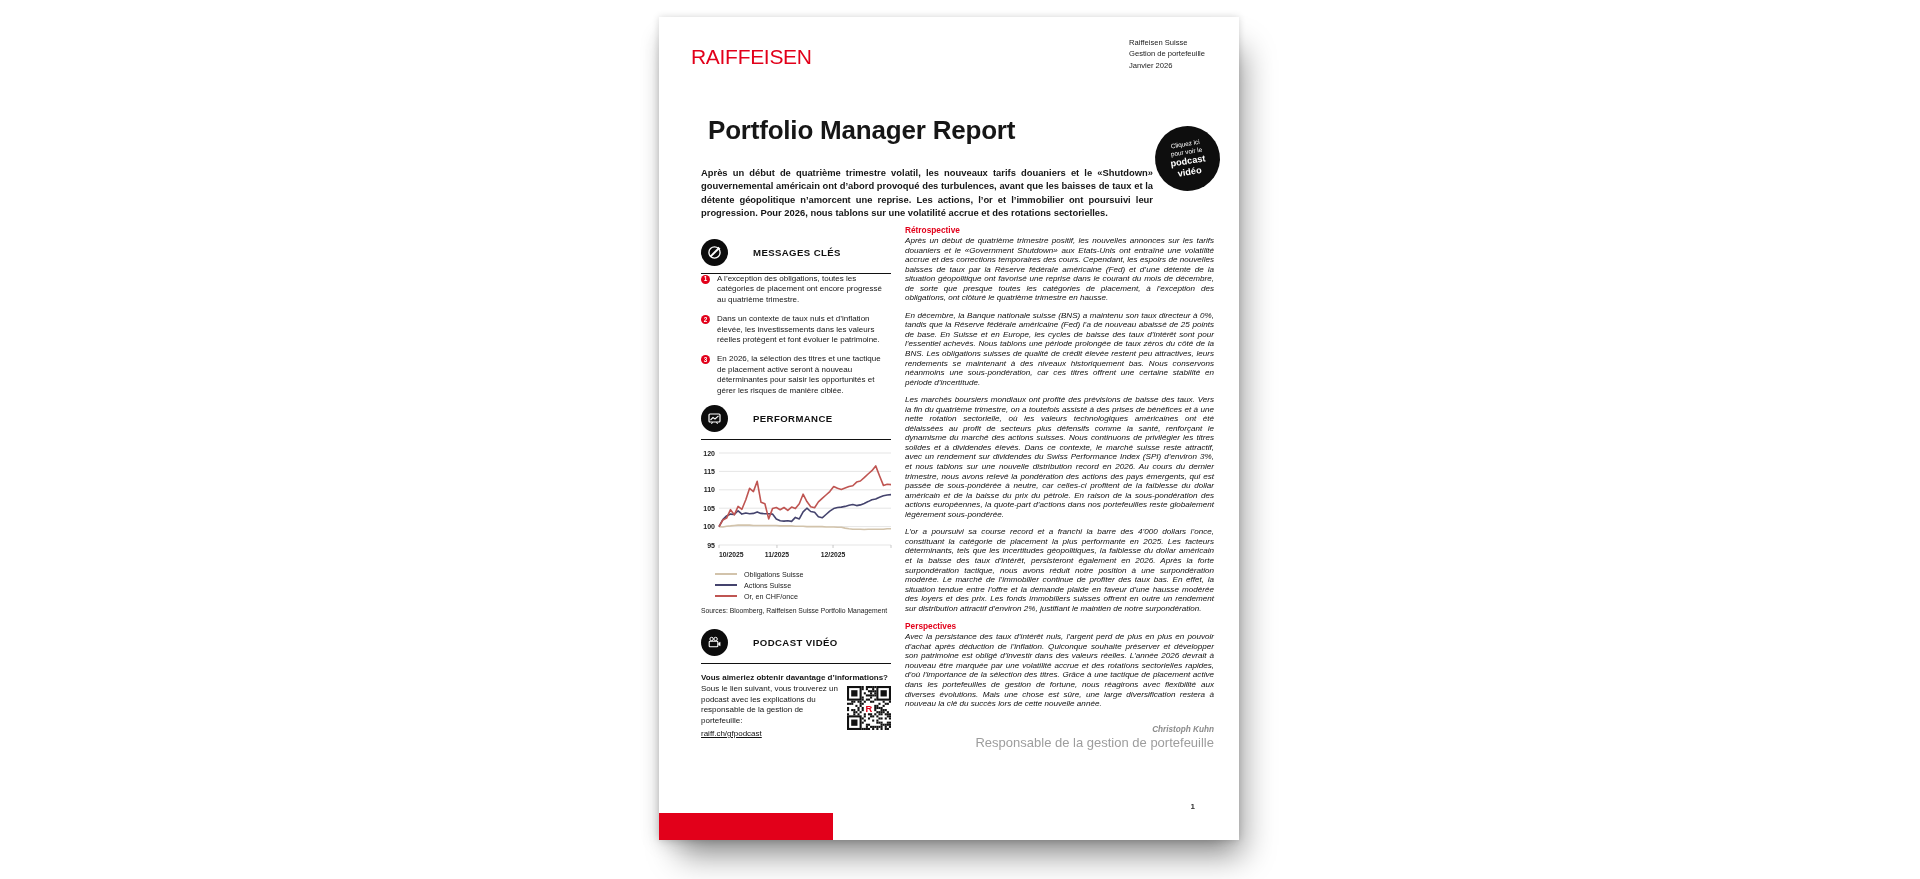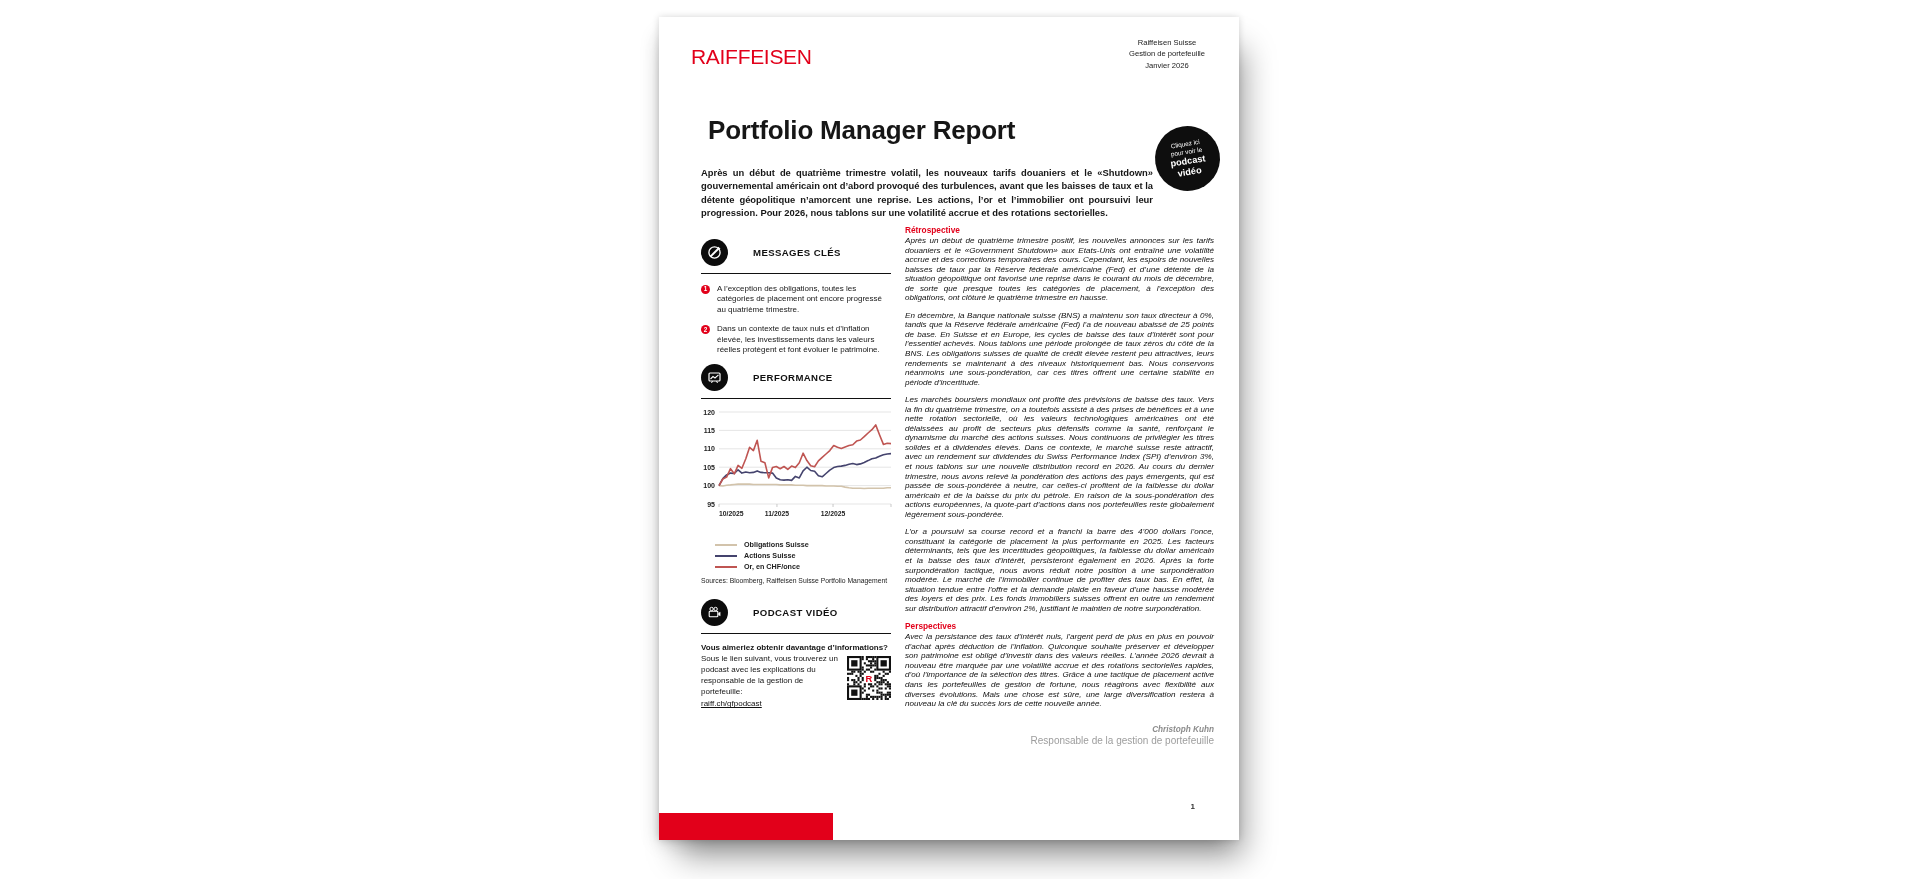--- a/index.html
+++ b/index.html
@@ -5,62 +5,62 @@
   * { margin:0; padding:0; box-sizing:border-box; }
   html,body { width:1920px; height:879px; background:#ffffff; font-family:"Liberation Sans", sans-serif; color:#111; overflow:hidden; }
   .stage { position:relative; width:1920px; height:879px; }
 
   .page { position:absolute; left:659px; top:17px; width:580px; height:823px; background:#fff;
           box-shadow:0 0 7px rgba(0,0,0,.16), 12px 24px 30px -8px rgba(0,0,0,.40), -8px 10px 18px -8px rgba(0,0,0,.18); }
 
   
   .masthead { position:absolute; left:32px; right:34px; top:20px; display:flex; justify-content:space-between; align-items:flex-start; }
   .logo { font-size:21px; font-weight:normal; color:#e2001a; letter-spacing:-0.3px; margin-top:8px; }
-  .masthead-right { text-align:center; font-size:7.6px; line-height:1.5; color:#1a1a1a; }
+  .masthead-right { text-align:left; font-size:7.6px; line-height:1.5; color:#1a1a1a; }
 
   .title { position:absolute; left:49px; top:98px; font-size:26px; font-weight:bold; color:#161616; letter-spacing:-0.2px; }
   .intro { position:absolute; left:42px; top:149px; width:452px; font-size:9.4px; line-height:1.42; font-weight:bold; text-align:justify; color:#161616; }
 
   
   .badge { position:absolute; left:496px; top:109px; width:65px; height:65px; border-radius:50%; background:#0e0e0e; color:#fff;
            transform:rotate(-9deg); display:flex; flex-direction:column; align-items:center; justify-content:center; text-align:center; cursor:pointer; }
   .badge .b-small { font-size:6.4px; line-height:1.25; }
   .badge .b-big { font-size:9.2px; line-height:1.12; font-weight:bold; }
 
   
   .col-left  { position:absolute; left:42px; top:222px; width:190px; }
   .col-right { position:absolute; left:238px; top:208px; width:309px;margin-left:8px; }
 
   .section-head { display:flex; align-items:center; gap:25px; border-bottom:1.6px solid #111; padding-bottom:7px; }
   .icon-circle { width:27px; height:27px; border-radius:50%; background:#0c0c0c; flex:none; display:flex; align-items:center; justify-content:center; }
   .section-title { font-size:9.6px; font-weight:bold; letter-spacing:0.4px; color:#111; }
 
-  .km-list { margin-top:10px; }
+  .km-list { }
   .km-item { display:flex; gap:7px; margin-bottom:9px; font-size:8px; line-height:1.3; color:#161616; }
   .km-num { width:9px; height:9px; border-radius:50%; background:#e2001a; color:#fff; font-size:6.3px; font-weight:bold;
             display:flex; align-items:center; justify-content:center; flex:none; margin-top:1px; }
 
   .sec-performance { margin-top:8px; }
   .chart-wrap { margin-top:5px; }
-  .legend { margin-top:13px; padding-left:14px;font-weight:bold; }
+  .legend { margin-top:2px; padding-left:14px; }
   .lg-row { display:flex; align-items:center; gap:7px; font-size:7.2px; height:11px; color:#222; }
   .lg-swatch { width:22px; height:2px; flex:none; }
   .sources { font-size:6.8px; margin-top:5px; color:#222; }
 
   .sec-podcast { margin-top:15px; }
   .podcast-text { margin-top:9px; font-size:8px; line-height:1.35; color:#161616; }
   .podcast-lead { font-weight:bold; }
   .qr { float:right; width:44px; height:44px; margin:2px 0 2px 6px; }
   .podcast-link { display:inline-block; margin-top:2px; color:#111; text-decoration:underline; cursor:pointer; }
 
   .red-head { color:#e2001a; font-weight:bold; font-size:8.3px; margin-bottom:1px; }
   .body-p { font-size:8.1px; line-height:1.18; text-align:justify; margin-bottom:8px; color:#111;font-style:italic; }
   .signature { margin-top:16px; text-align:right; }
   .sig-name { font-size:8.2px; font-weight:bold; color:#8c8c8c;font-style:italic; }
-  .sig-role { font-size:10px; color:#9d9d9d; margin-top:1px; }
+  .sig-role { font-size:13px; color:#9d9d9d; margin-top:1px; }
 
   .redbar { position:absolute; left:0; bottom:0; width:174px; height:27px; background:#e2001a; }
   .pagenum { position:absolute; right:44px; bottom:29px; font-size:8px; font-weight:bold; color:#333; }
 
   svg text { font-family:"Liberation Sans", sans-serif; }
 </style>
 </head>
 <body>
 
 <div class="stage">
@@ -98,20 +98,24 @@
         <span class="section-title">MESSAGES CLÉS</span>
       </div>
       <div class="km-list">
         <div class="km-item">
           <span class="km-num">1</span>
           <span>A l’exception des obligations, toutes les catégories de placement ont encore progressé au quatrième trimestre.</span>
         </div>
         <div class="km-item">
           <span class="km-num">2</span>
           <span>Dans un contexte de taux nuls et d’inflation élevée, les investissements dans les valeurs réelles protègent et font évoluer le patrimoine.</span>
+        </div>
+        <div class="km-item">
+          <span class="km-num">3</span>
+          <span>En 2026, la sélection des titres et une tactique de placement active seront à nouveau déterminantes pour saisir les opportunités et gérer les risques de manière ciblée.</span>
         </div>
       </div>
 
       <div class="sec-performance">
         <div class="section-head">
           <span class="icon-circle">
             <svg width="15" height="15" viewBox="0 0 15 15">
               <rect x="2" y="3" width="11" height="8" fill="none" stroke="#fff" stroke-width="1.2" rx="1"></rect>
               <polyline points="3.5,9 6,6.5 8,8 11.5,4.8" fill="none" stroke="#fff" stroke-width="1.1"></polyline>
               <line x1="5.5" y1="11" x2="4.5" y2="13" stroke="#fff" stroke-width="1"></line>

